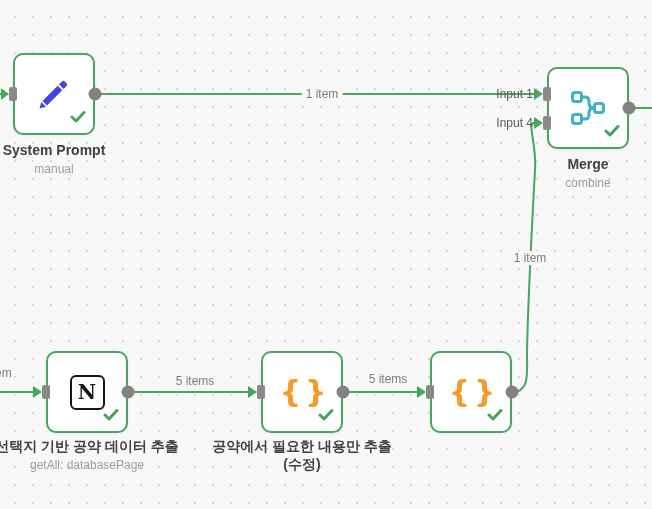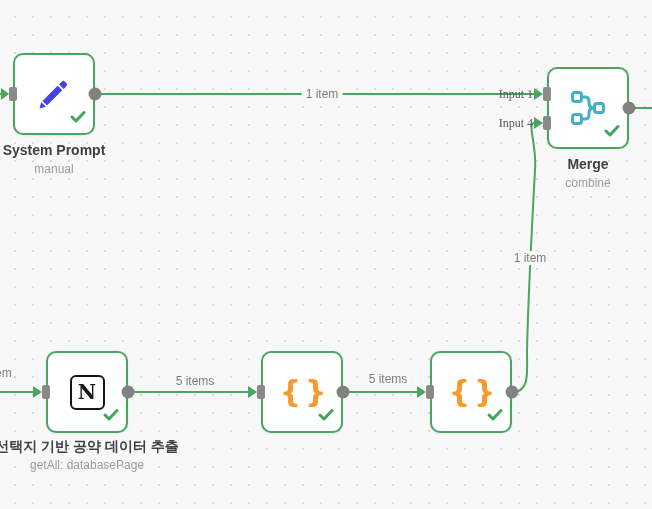--- a/index.html
+++ b/index.html
@@ -18,21 +18,21 @@
   .icon-wrap{position:absolute;inset:0;display:flex;align-items:center;justify-content:center;}
   .check{position:absolute;right:7px;bottom:6px;}
   .edges{position:absolute;left:0;top:0;z-index:3;pointer-events:none;}
   .elabel{
     position:absolute;z-index:4;font-size:12px;color:#7d7d7d;
     background:#f8f8f8;padding:0 4px;transform:translate(-50%,-50%);white-space:nowrap;
   }
   .elabel.raw{transform:translateY(-50%);background:transparent;padding:0;}
   .ilabel{
     position:absolute;z-index:4;font-size:12px;color:#5a5a5a;width:62px;
-    text-align:right;transform:translateY(-50%);white-space:nowrap;font-family:Liberation Serif, serif;
+    text-align:right;transform:translateY(-50%);white-space:nowrap;
   }
   .nlabel{position:absolute;z-index:2;text-align:center;}
   .nlabel .t{font-size:14px;font-weight:600;color:#414141;line-height:1.3;white-space:pre-line;}
   .nlabel .s{font-size:12px;color:#9b9b9b;margin-top:3px;font-weight:400;}
   .braces{
     font-family:"DejaVu Sans",sans-serif;font-size:30px;font-weight:600;
     color:#f79a2e;letter-spacing:4px;line-height:1;transform:translateX(3px);
   }
   .notion-box{
     width:35px;height:35px;border:2.5px solid #161616;border-radius:6px;
@@ -121,20 +121,24 @@
     <div class="s">manual</div>
   </div>
   <div class="nlabel" style="left:468px;top:155px;width:240px;">
     <div class="t">Merge</div>
     <div class="s">combine</div>
   </div>
   <div class="nlabel" style="left:-33px;top:437px;width:240px;">
     <div class="t">선택지 기반 공약 데이터 추출</div>
     <div class="s">getAll: databasePage</div>
   </div>
+  <div class="nlabel" style="left:202px;top:437px;width:200px;">
+    <div class="t">공약에서 필요한 내용만 추출
+(수정)</div>
+  </div>
 
   <svg class="edges" width="652" height="509" viewBox="0 0 652 509">
     <g stroke="#49a55f" stroke-width="2" fill="none">
       <path d="M0 94 H3"></path>
       <path d="M95 94 H534"></path>
       <path d="M0 392 H34"></path>
       <path d="M128 392 H248"></path>
       <path d="M343 392 H417"></path>
       <path d="M512 392 C530 392 527 373 527 352 C528 300 532 225 535 170 C537 146 527 123 534 123"></path>
       <path d="M635 108 H652"></path>

